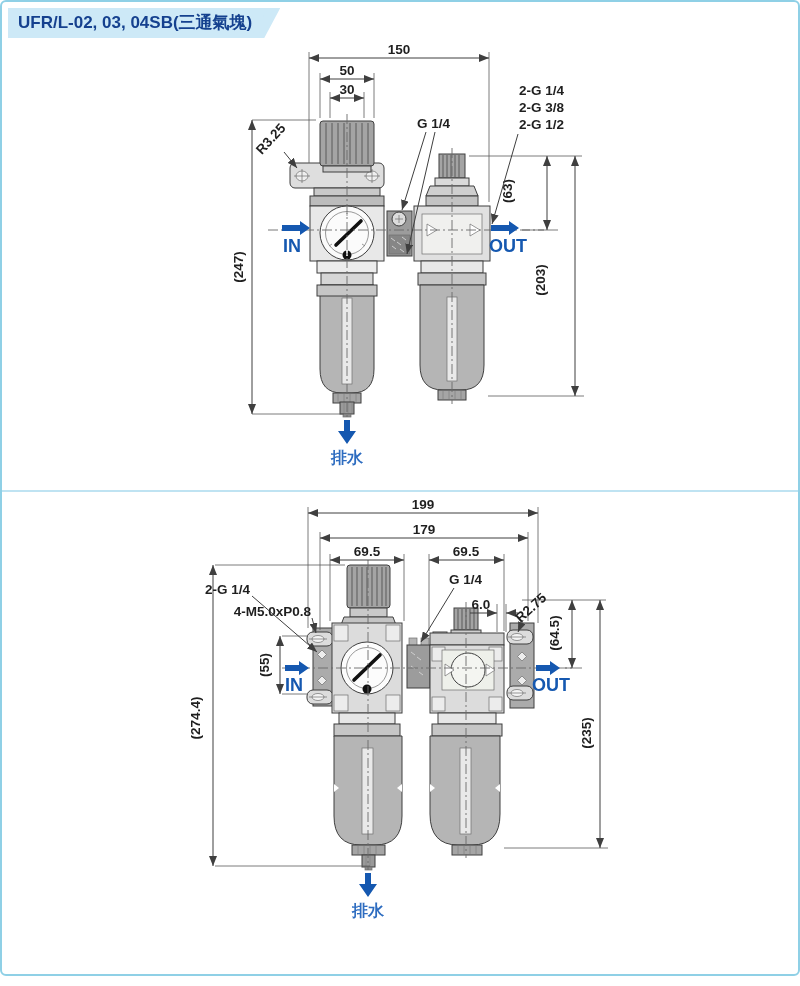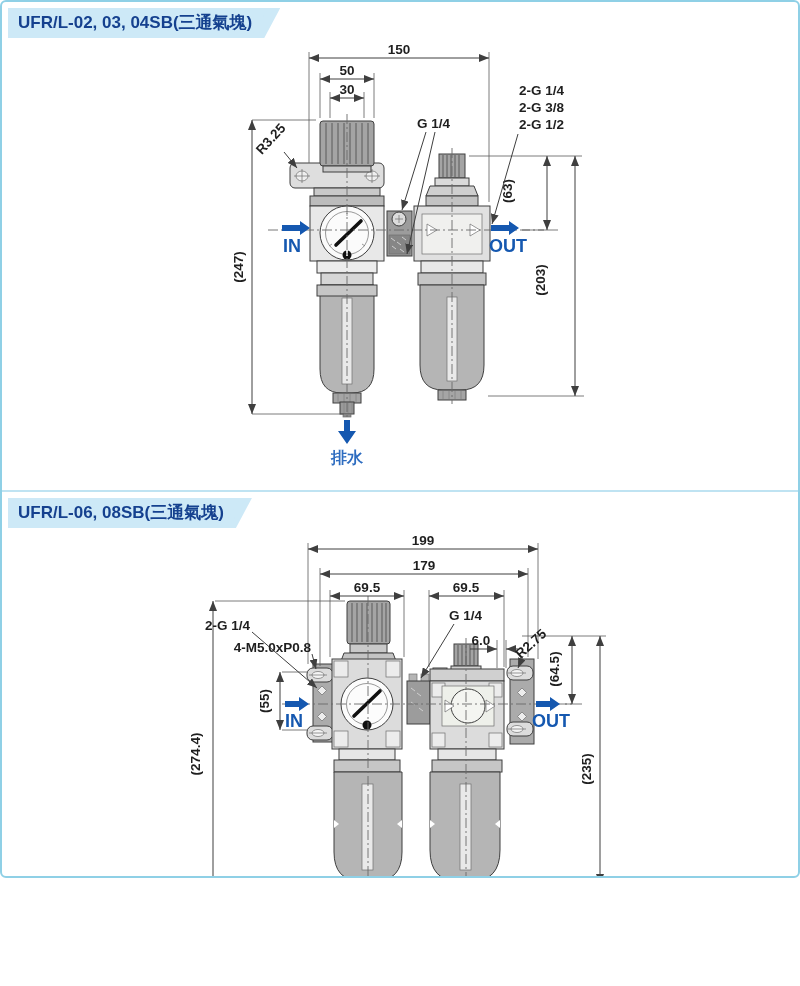--- a/index.html
+++ b/index.html
@@ -1,16 +1,16 @@
 <!DOCTYPE html>
 <html><head>
 <meta charset="utf-8">
 <style>
   html,body{margin:0;padding:0;background:#fff;}
-  .page{width:800px;height:878px;box-sizing:border-box;border:2px solid #8fd0e6;border-radius:6px;
+  .page{width:800px;height:976px;box-sizing:border-box;border:2px solid #8fd0e6;border-radius:6px;
         background:#fff;overflow:hidden;font-family:"Liberation Sans",sans-serif;}
   .panel{position:relative;}
   .banner{position:relative;display:inline-block;margin:6px 0 0 6px;padding:3px 28px 4px 10px;
           background:#cde9f7;clip-path:polygon(0 0,100% 0,calc(100% - 16px) 100%,0 100%);
           font-size:17px;font-weight:bold;color:#15418f;white-space:nowrap;}
   .banner-slash{position:absolute;display:inline-block;width:6px;height:24px;margin:8px 0 0 -20px;
           transform:skewX(-30deg);background:#cde9f7;}
   .divider{height:2px;background:#bfe3f2;margin:0;}
   svg{display:block;}
   .s{stroke:#3f3f3f;stroke-width:1;}
@@ -174,23 +174,21 @@
       <g>
         <path class="barrow" d="M342,382 L348,382 L348,393 L354,393 L345,406 L336,393 L342,393 Z"></path>
         <text class="draintxt" x="345" y="425" text-anchor="middle">排水</text>
       </g>
     </svg>
   </section>
 
   <div class="divider"></div>
 
   <section class="panel">
-    <div class="banner">
-      <span>UFR/L-06, 08SB(三通氣塊)</span>
-    </div><span class="banner-slash"></span>
+    <span class="banner-slash"></span>
 
     <svg viewBox="0 0 796 455" width="796" height="455">
 
       <g>
         <rect x="311" y="136" width="22" height="78" class="s" fill="#ababab"></rect>
         <rect x="305" y="140" width="26" height="14" rx="6" class="s" fill="#dcdcdc"></rect>
         <ellipse cx="316" cy="147" rx="6" ry="3.5" class="sthin" fill="#f4f4f4"></ellipse>
         <path d="M307,147 H325" class="sthin"></path>
         <rect x="305" y="198" width="26" height="14" rx="6" class="s" fill="#dcdcdc"></rect>
         <ellipse cx="316" cy="205" rx="6" ry="3.5" class="sthin" fill="#f4f4f4"></ellipse>

